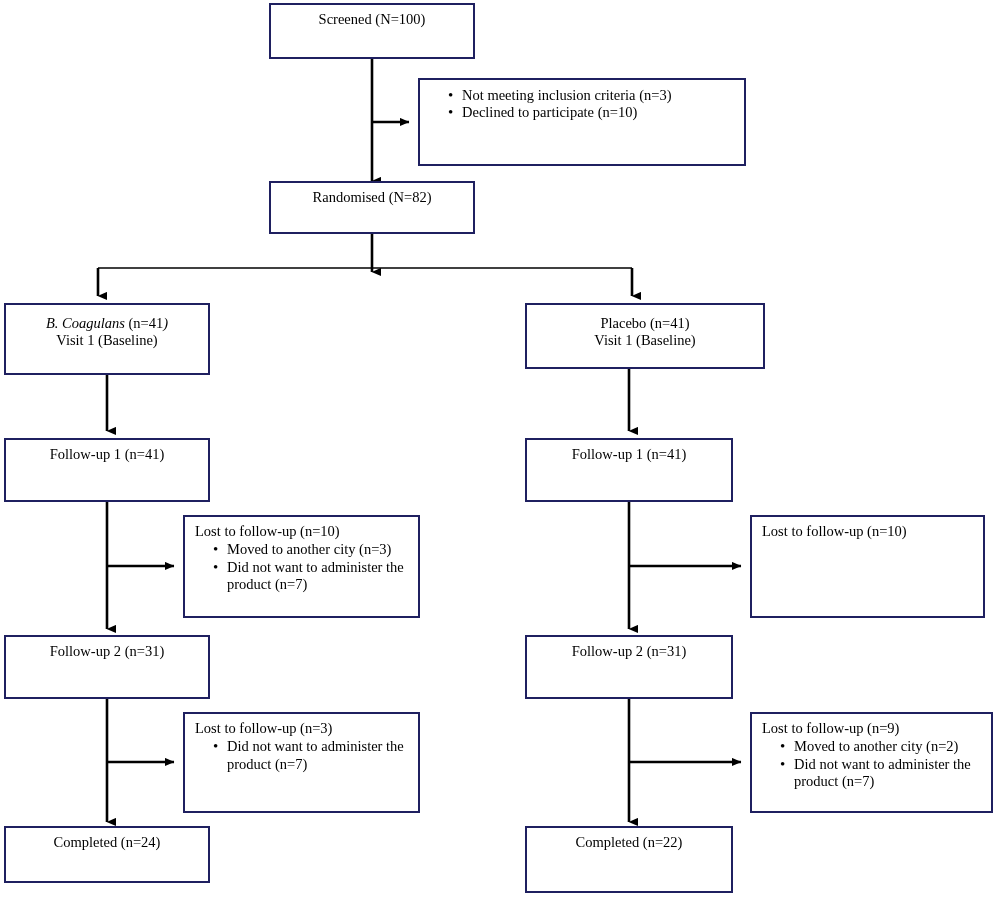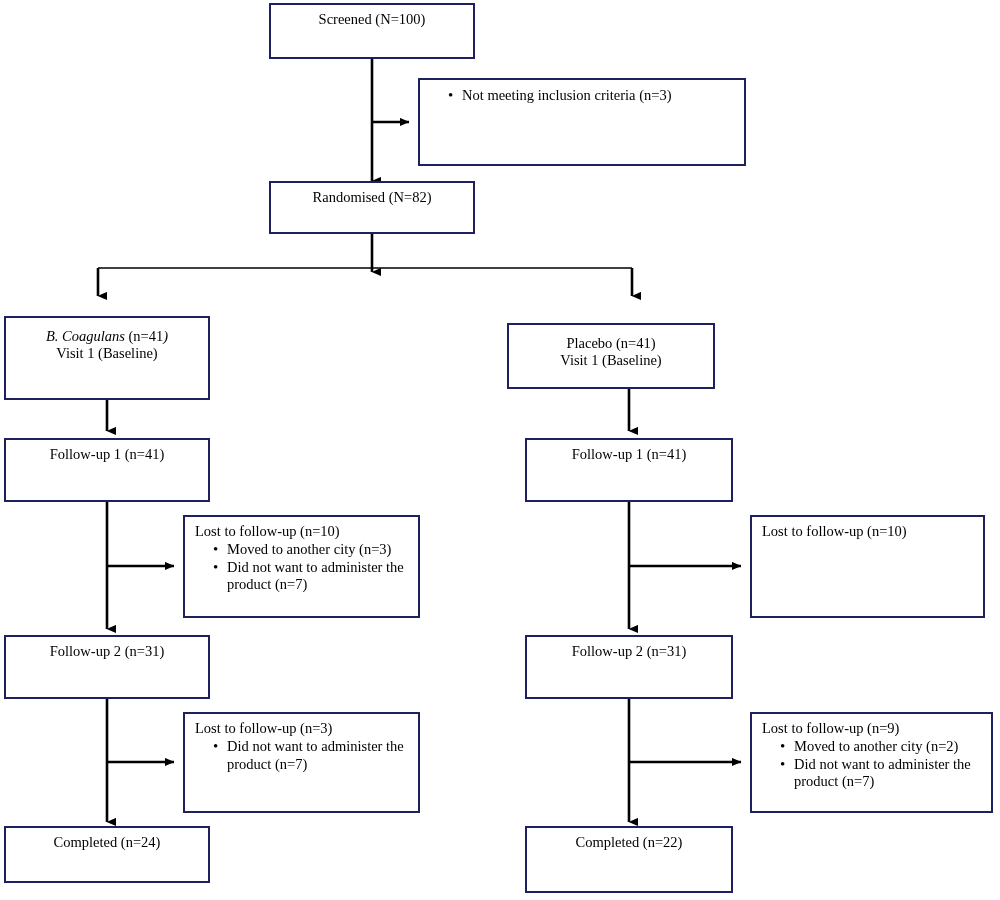--- a/index.html
+++ b/index.html
@@ -104,33 +104,34 @@
     </g>
   </svg>
 
   <div class="box center-text" style="left:269px; top:3px; width:206px; height:56px;">
     <span class="box-line">Screened (N=100)</span>
   </div>
 
   <div class="box" style="left:418px; top:78px; width:328px; height:88px;">
     <ul class="bullets">
       <li>Not meeting inclusion criteria (n=3)</li>
+      <li>Declined to participate (n=10)</li>
     </ul>
   </div>
 
   <div class="box center-text" style="left:269px; top:181px; width:206px; height:53px;">
     <span class="box-line">Randomised (N=82)</span>
   </div>
 
-  <div class="box center-text" style="left:4px; top:316px; width:206px; height:84px; padding-top:10px;">
+  <div class="box center-text" style="left:4px; top:303px; width:206px; height:72px; padding-top:10px;">
     <span class="box-line"><em class="sp-italic">B. Coagulans</em><span> (n=41</span><em class="sp-italic">)</em></span>
     <span class="box-line">Visit 1 (Baseline)</span>
   </div>
 
-  <div class="box center-text" style="left:507px; top:303px; width:208px; height:66px; padding-top:10px;margin-top:20px;">
+  <div class="box center-text" style="left:525px; top:303px; width:240px; height:66px; padding-top:10px;">
     <span class="box-line">Placebo (n=41)</span>
     <span class="box-line">Visit 1 (Baseline)</span>
   </div>
 
   <div class="box center-text" style="left:4px; top:438px; width:206px; height:64px;">
     <span class="box-line">Follow-up 1 (n=41)</span>
   </div>
 
   <div class="box center-text" style="left:525px; top:438px; width:208px; height:64px;">
     <span class="box-line">Follow-up 1 (n=41)</span>

